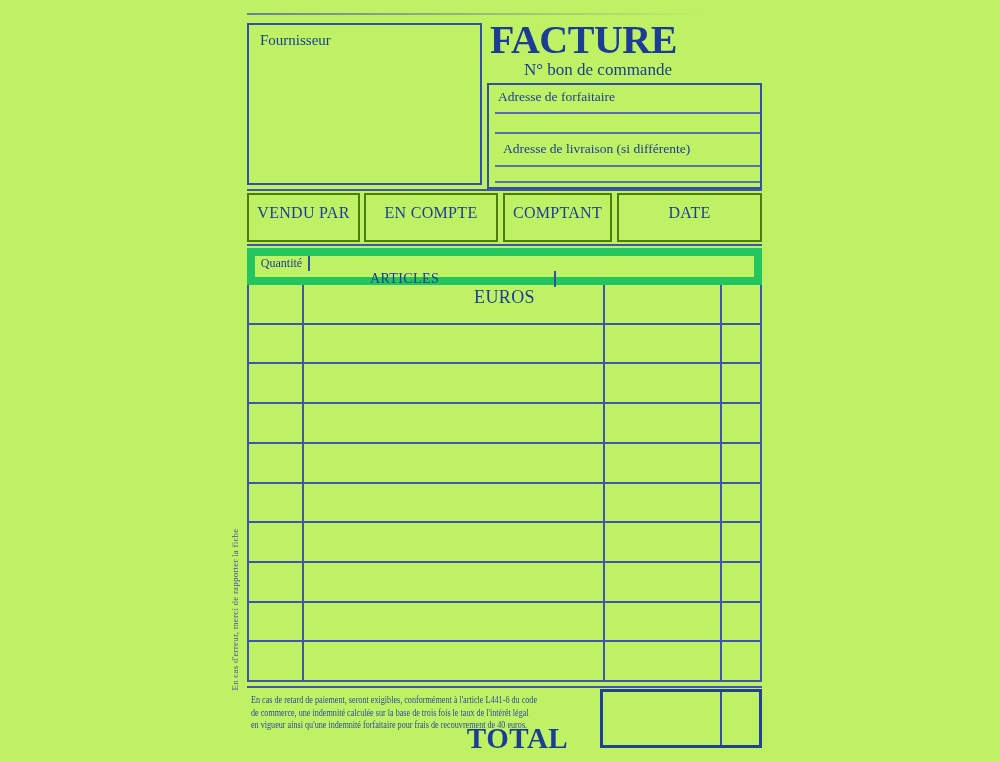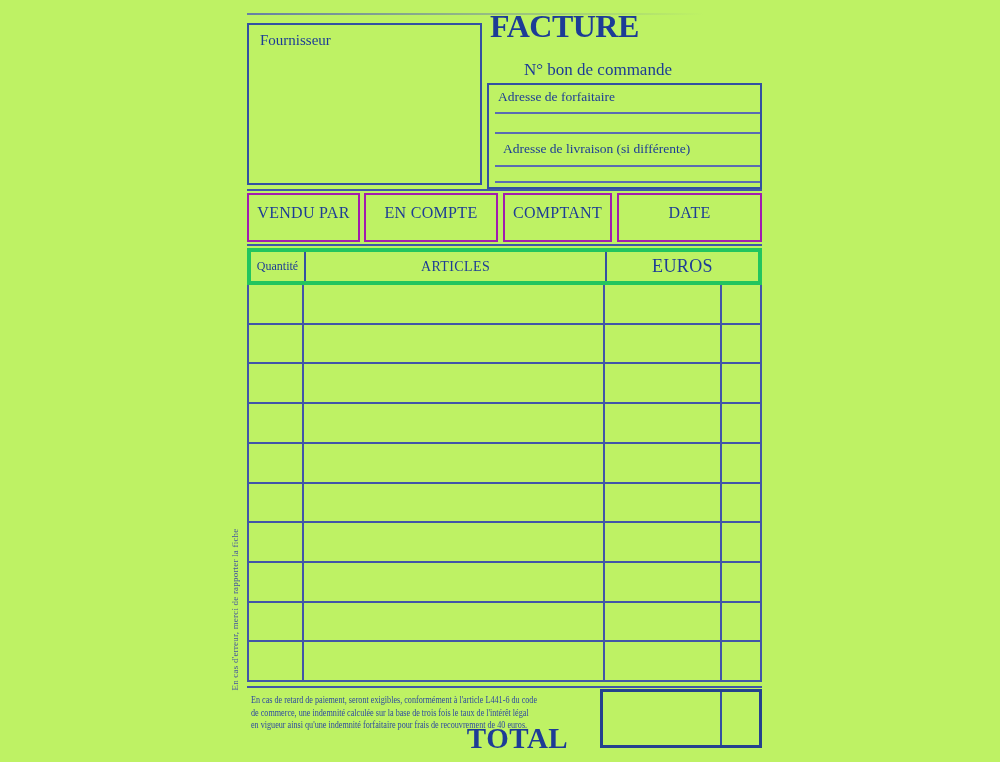--- a/index.html
+++ b/index.html
@@ -9,42 +9,42 @@
     color:#1d3c96;overflow:hidden;
   }
   
   .topline{position:absolute;left:247px;top:13px;width:458px;height:2px;
     background:linear-gradient(to right,rgba(88,108,176,.85),rgba(88,108,176,0));}
   
   .supplier-box{position:absolute;left:247px;top:23px;width:235px;height:162px;
     border:2px solid #3350a2;box-sizing:border-box;}
   .supplier-box .lbl{position:absolute;left:11px;top:7px;font-size:15px;}
   
-  .title{position:absolute;left:490px;top:8px;font-size:32px;font-weight:700;letter-spacing:-.5px;}
+  .title{position:absolute;left:490px;top:16px;font-size:40px;font-weight:700;letter-spacing:-.5px;}
   .order-no{position:absolute;left:492px;top:60px;font-size:17px;margin-left:32px;}
   
   .addr-box{position:absolute;left:487px;top:83px;width:275px;height:106px;
     border:2px solid #3350a2;box-sizing:border-box;}
   .addr-box .lbl1{position:absolute;left:9px;top:4px;font-size:13.5px;}
   .addr-box .lbl2{position:absolute;left:14px;top:56px;font-size:13.5px;}
   .addr-line{position:absolute;left:495px;width:265px;height:1.6px;background:#5a6cb2;}
   .al1{top:112px;}.al2{top:132px;}.al3{top:165px;}.al4{top:181px;}
   
   .sep{position:absolute;left:247px;width:515px;height:1.6px;background:#4156a8;}
   .sep1{top:189px;}.sep2{top:244px;}.sep3{top:686px;}
   
-  .sale-cell{position:absolute;top:193px;height:49px;border:2px solid #a21caf;
+  .sale-cell{position:absolute;top:193px;height:49px;border:2px solid #4d7c0f;
     box-sizing:border-box;text-align:center;padding-top:9px;font-size:16px;letter-spacing:.3px;}
   .sc0{left:247px;width:113px;}
   .sc1{left:364px;width:134px;}
   .sc2{left:503px;width:109px;}
   .sc3{left:617px;width:145px;}
   
   .items-head{position:absolute;left:247px;top:248px;width:515px;height:37px;
-    border:4px solid #22c55e;box-sizing:border-box;display:flex;}
+    border:8px solid #22c55e;box-sizing:border-box;display:flex;flex-direction:column;}
   .items-head .hc{display:flex;align-items:center;justify-content:center;box-sizing:border-box;}
   .hq{width:55px;border-right:2px solid #3350a2;font-size:12px;}
   .ha{width:301px;border-right:2px solid #3350a2;font-size:14px;letter-spacing:.4px;}
   .he{flex:1;font-size:18px;letter-spacing:.4px;}
   
   .items-body{position:absolute;left:247px;top:285px;width:515px;height:397px;
     border-left:2px solid #4156a8;border-right:2px solid #4156a8;border-bottom:2px solid #4156a8;
     box-sizing:border-box;display:flex;flex-direction:column;}
   .items-body .row{flex:1;display:flex;border-bottom:2px solid #4156a8;box-sizing:border-box;}
   .items-body .row:last-child{border-bottom:none;}

